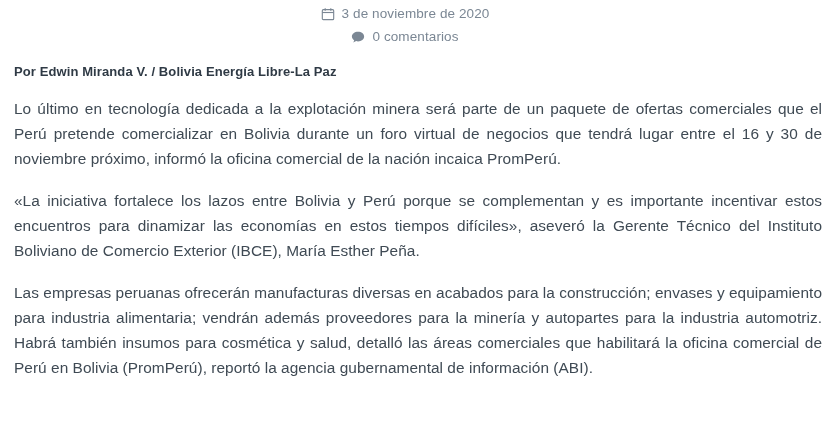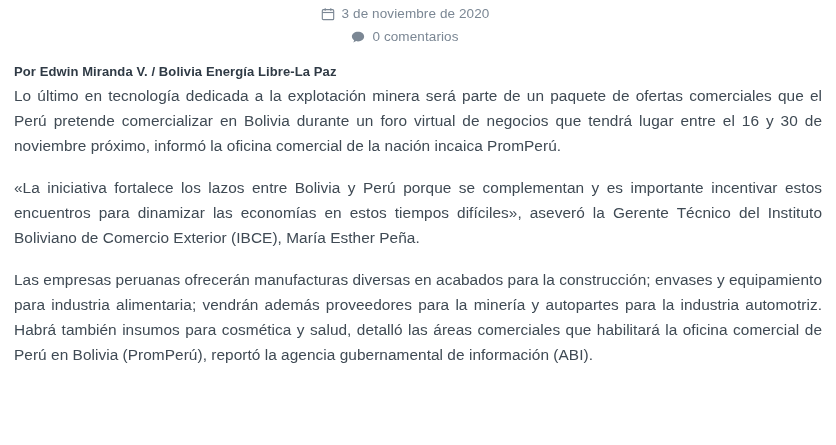--- a/index.html
+++ b/index.html
@@ -54,21 +54,21 @@
     letter-spacing: 0.1px;
   }
   p.para {
     font-size: 15.4px;
     line-height: 1.62;
     color: #3f4a54;
     margin: 17px 0 0 0;
     text-align: justify;
     letter-spacing: 0.05px;
   }
-  p.para.first { margin-top: 5px; }
+  p.para.first { margin-top: 18px; }
 </style>
 </head>
 <body>
 
 <div class="article">
 
   <div class="meta">
     <div class="meta-item">
       <span class="meta-icon">
         <svg width="14" height="14" viewBox="0 0 16 16" fill="none" stroke="#7b8794" stroke-width="1.3">

